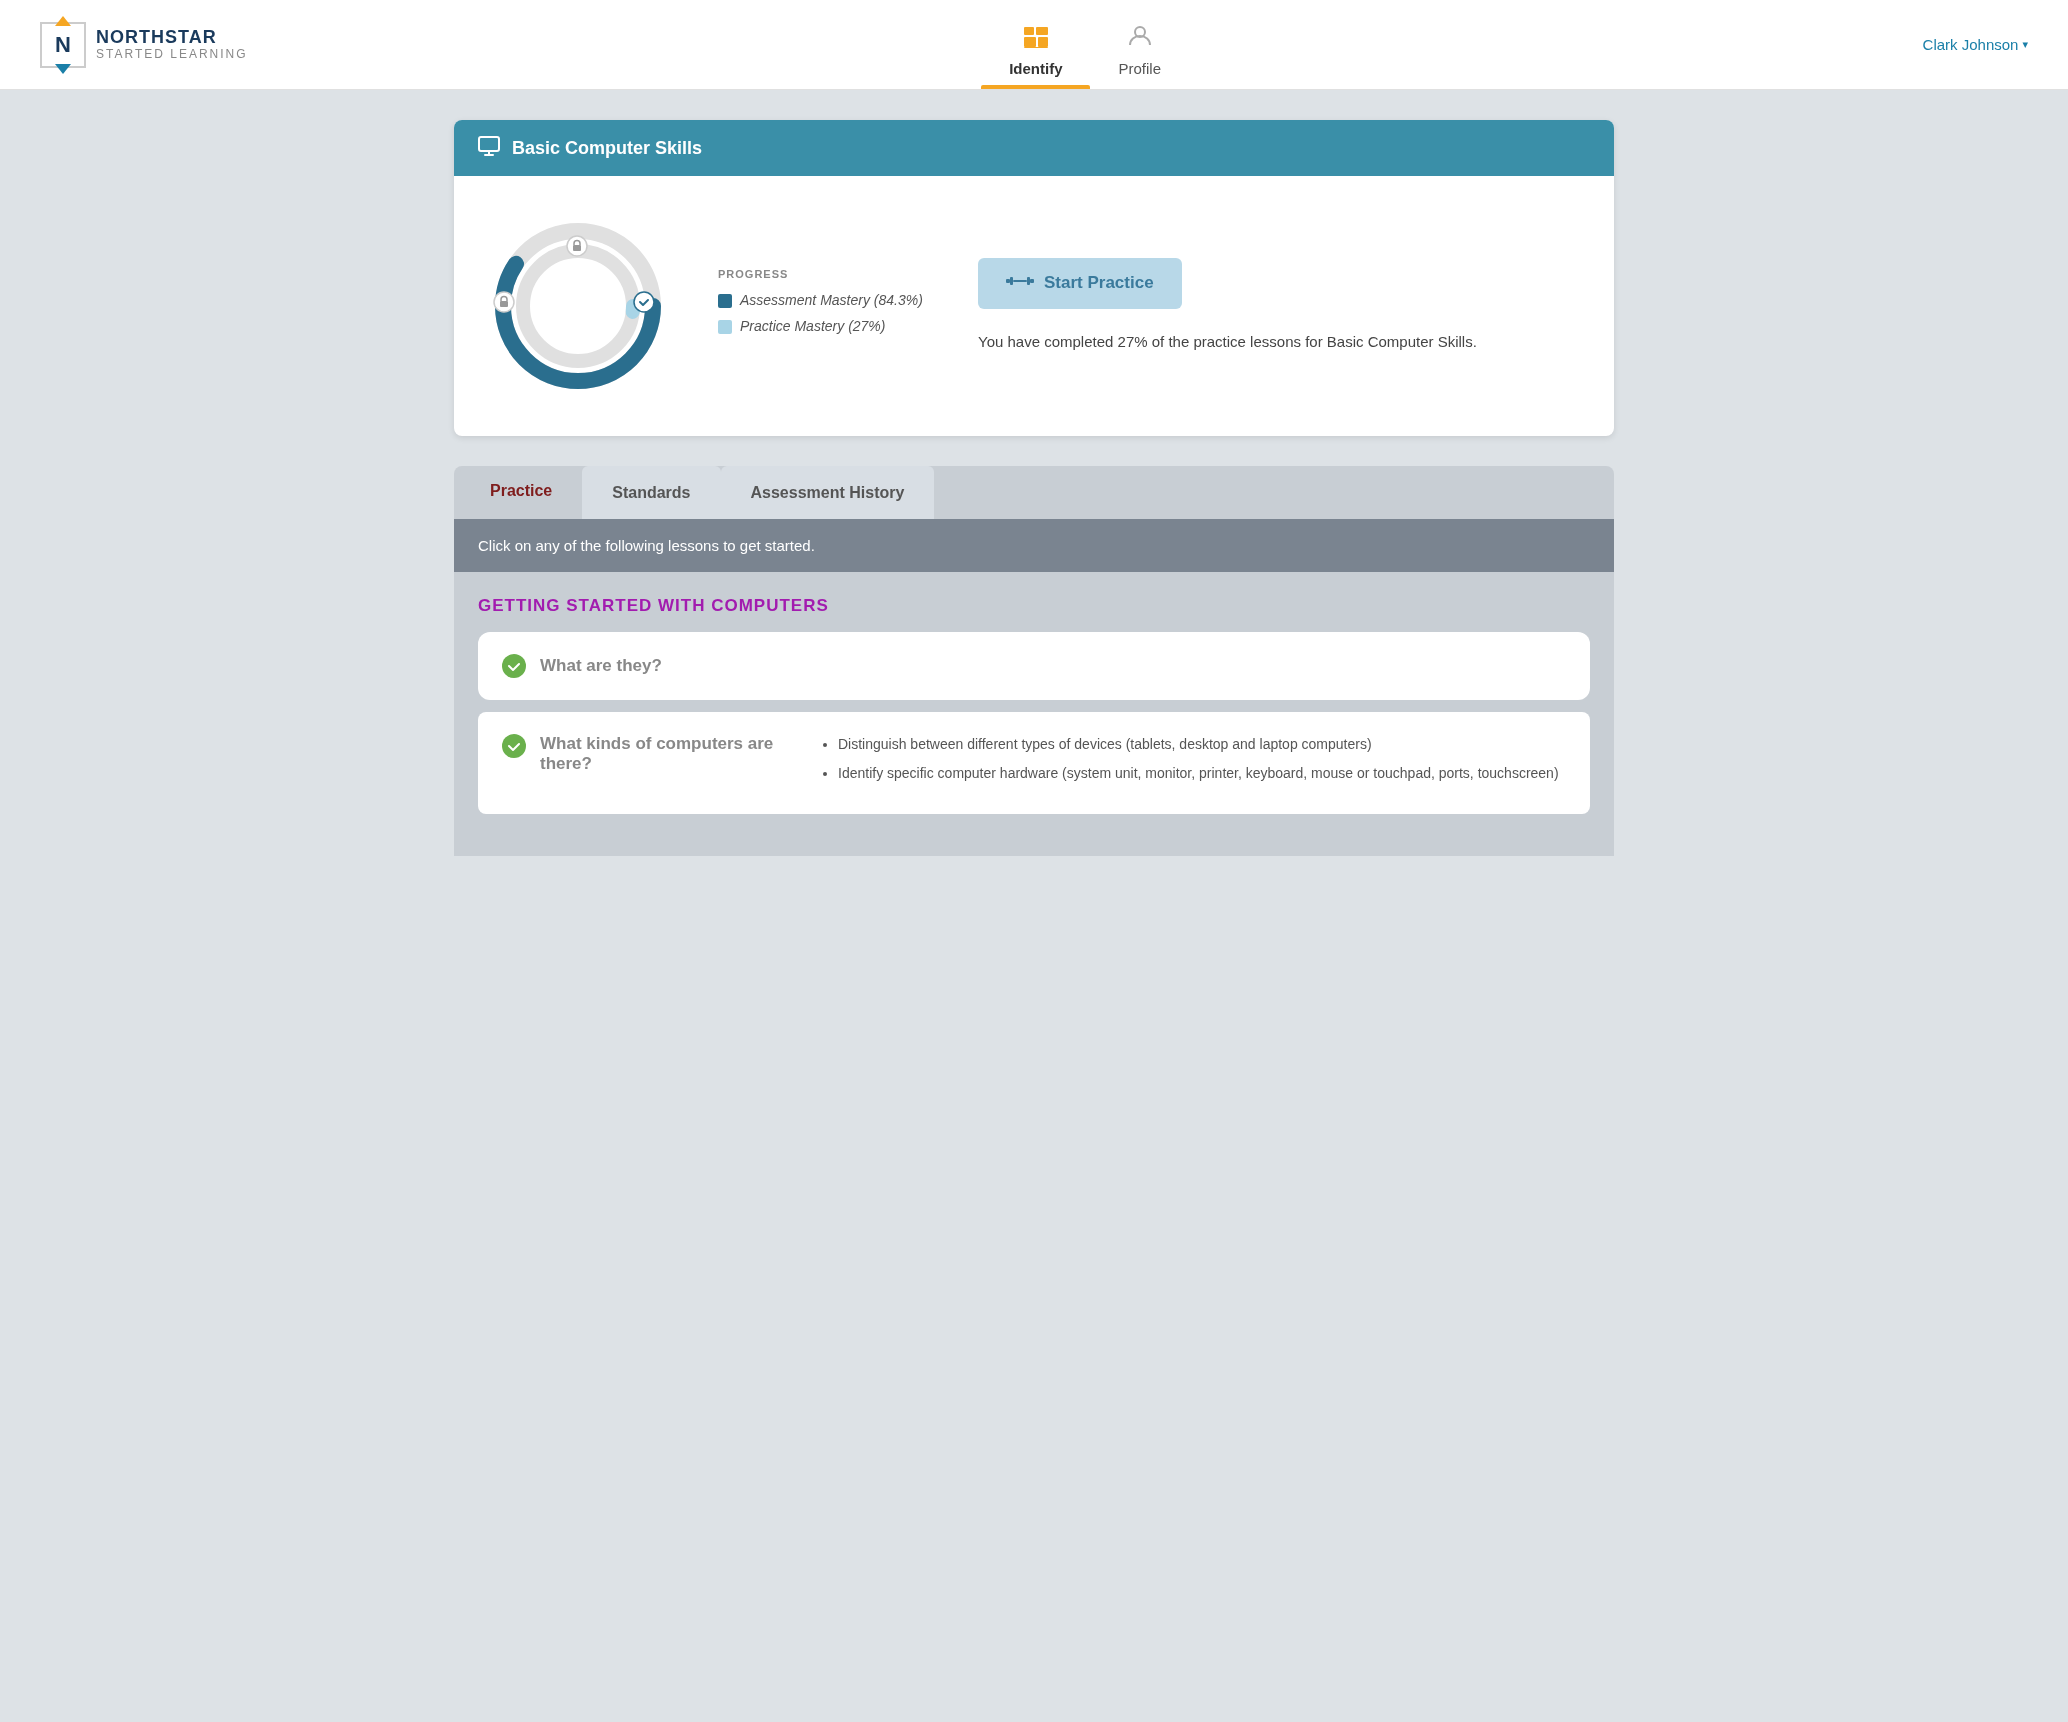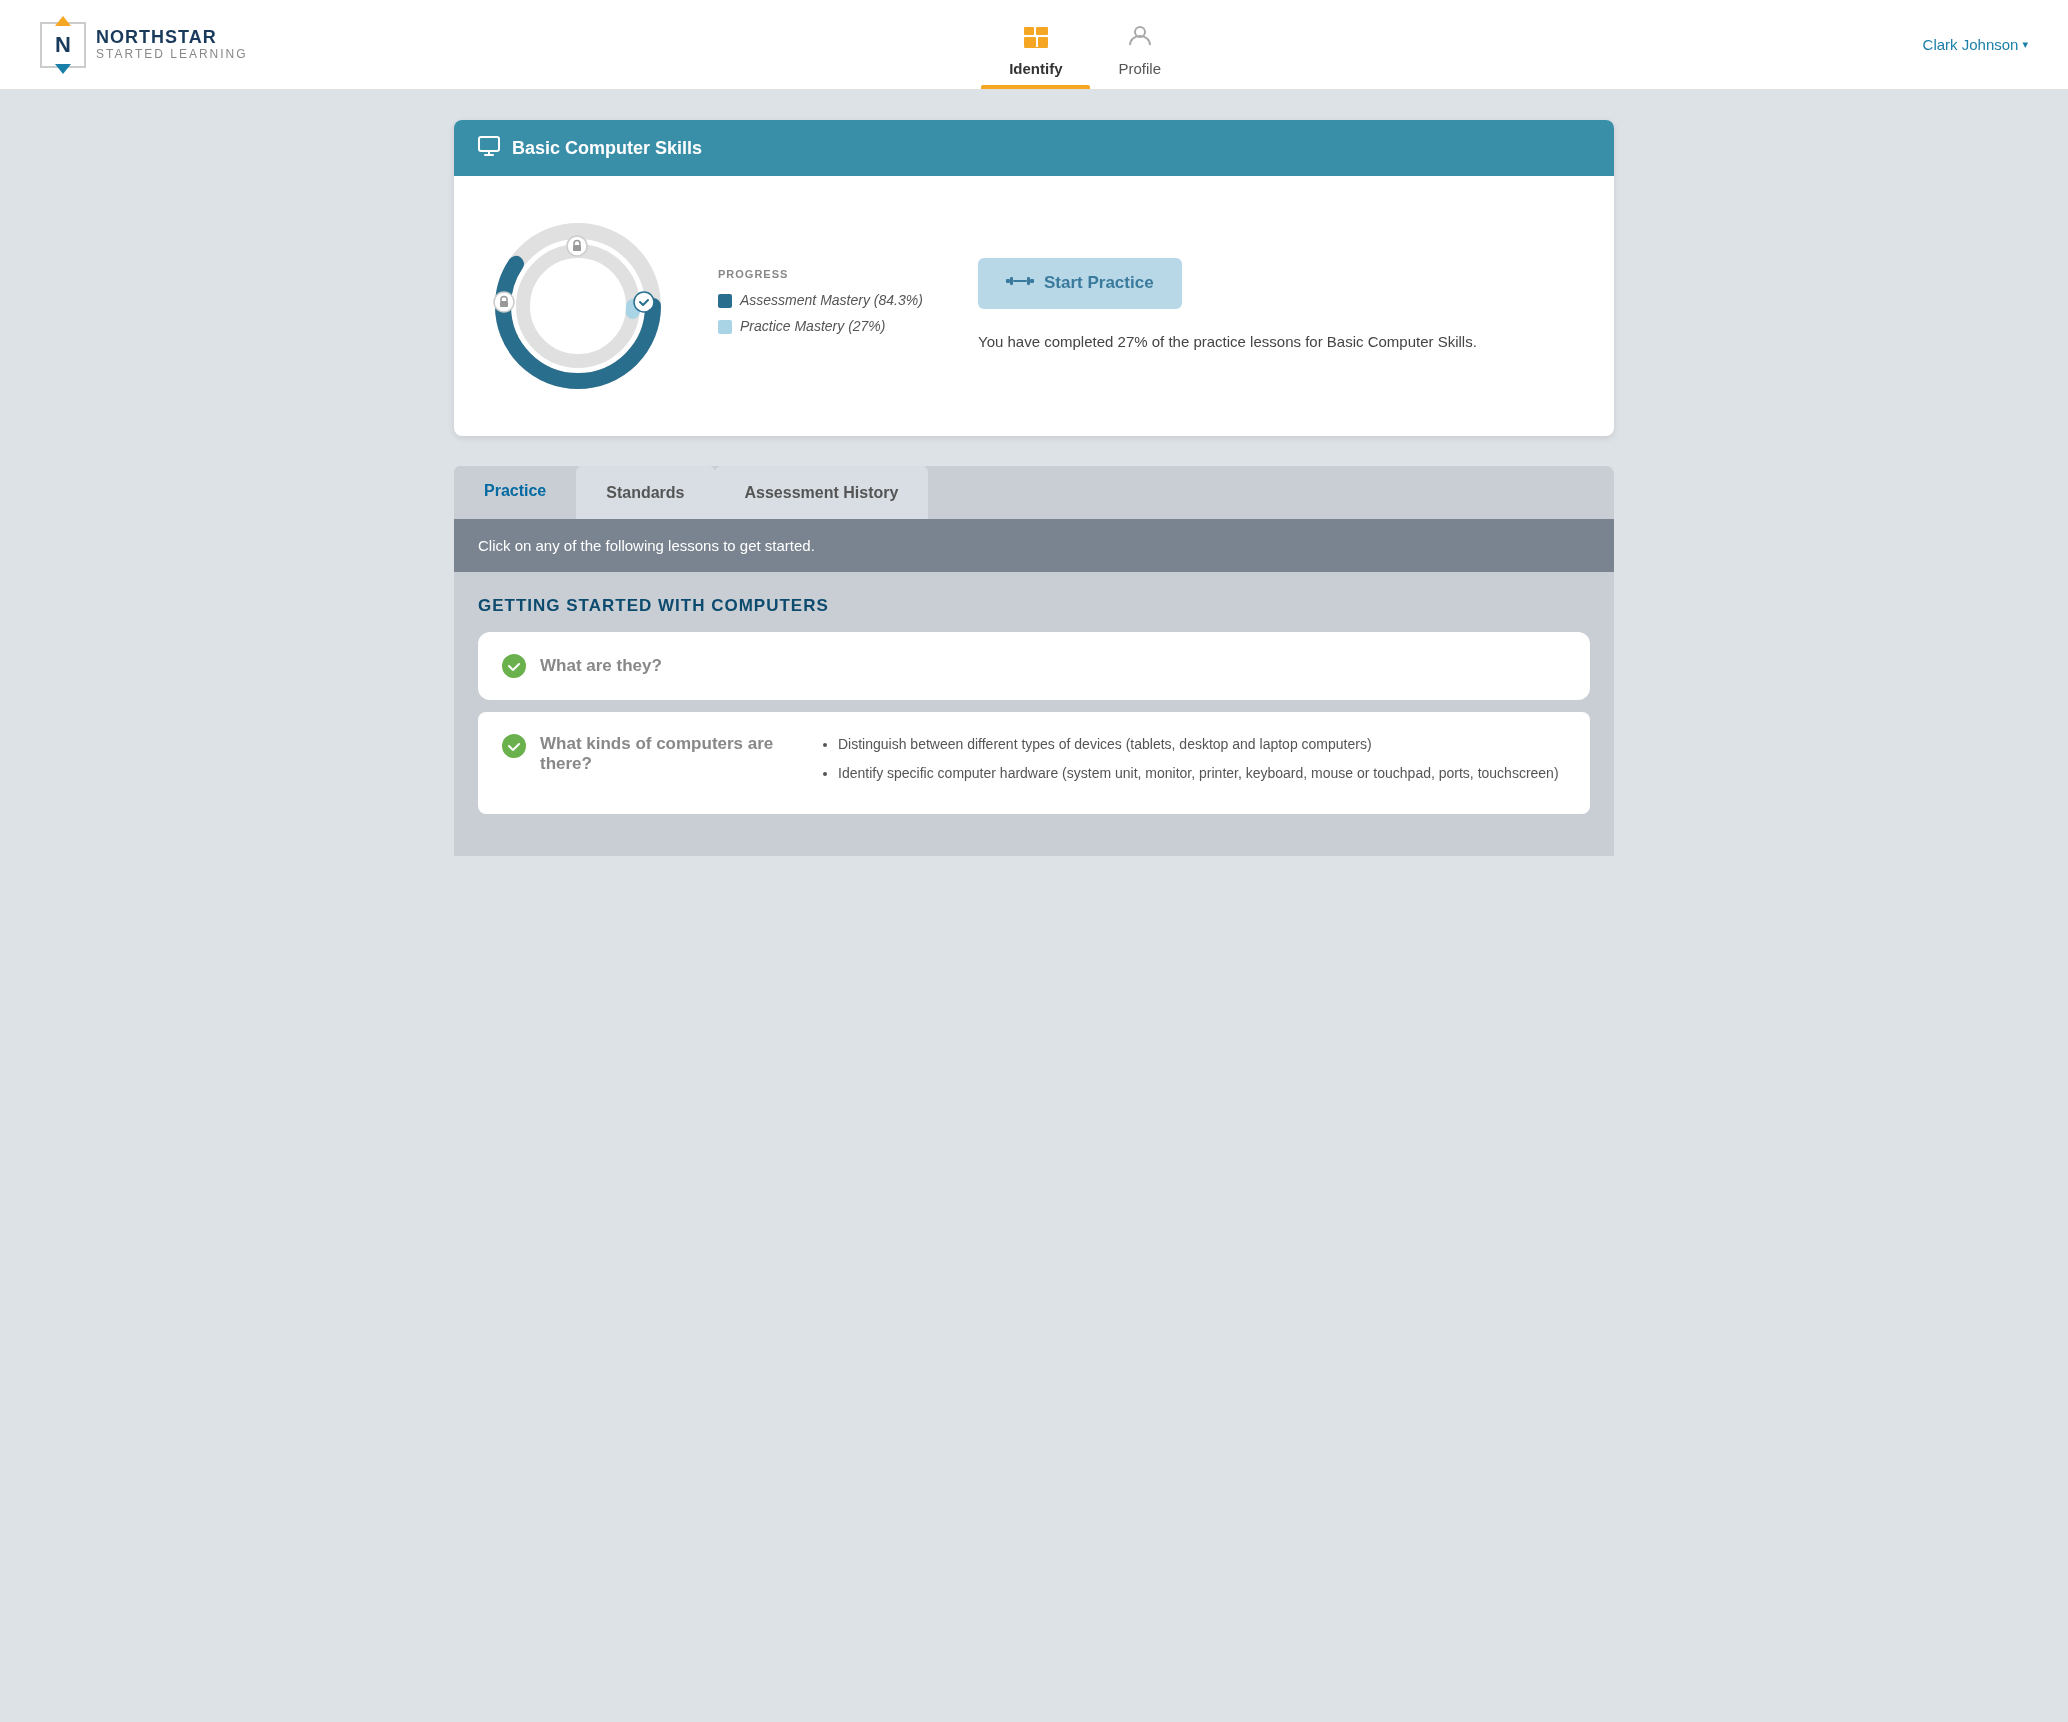--- a/index.html
+++ b/index.html
@@ -191,22 +191,23 @@
       font-weight: 600;
       color: #555;
       cursor: pointer;
       border-radius: 6px 6px 0 0;
       background: #c8ced4;
       border: none;
       border-bottom: none;
     }
     .tab.active {
       background: #c8ced4;
-      color: #0369a1;
+      color: #7f1d1d;
       border-bottom: 3px solid #c8ced4;
+      margin-left: 6px;
     }
     .tab:not(.active) {
       background: #d8dee4;
     }
 
     
     .practice-content {
       background: #c8ced4;
       padding: 0 0 30px 0;
       border-radius: 0 0 8px 8px;
@@ -214,21 +215,21 @@
     .instruction-bar {
       background: #7a8490;
       color: #fff;
       padding: 18px 24px;
       font-size: 15px;
       margin-bottom: 24px;
     }
     .section-title {
       font-size: 17px;
       font-weight: 800;
-      color: #0c4a6e;
+      color: #a21caf;
       letter-spacing: 1px;
       padding: 0 24px;
       margin-bottom: 16px;
     }
 
     .lesson-card {
       background: #fff;
       border-radius: 12px;
       margin: 0 24px 12px 24px;
       padding: 22px 24px;

